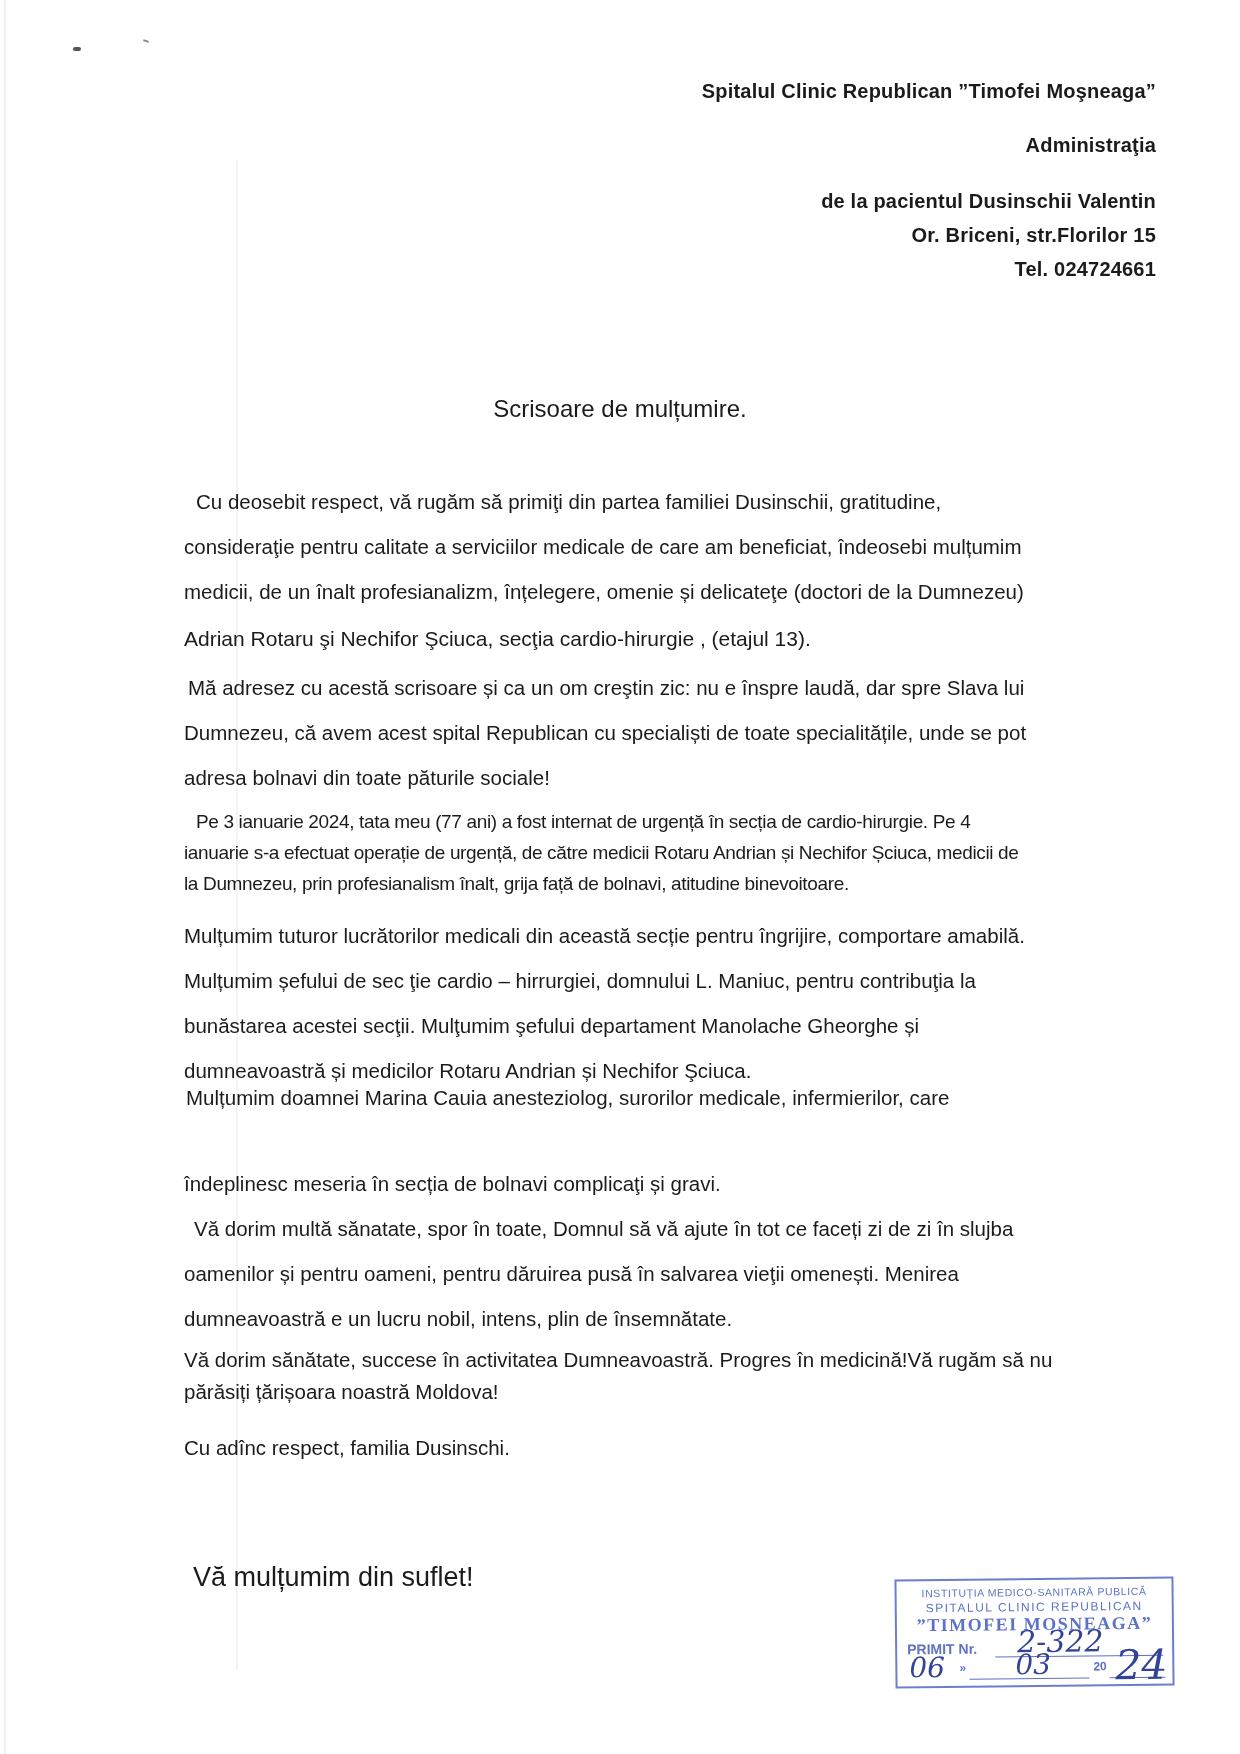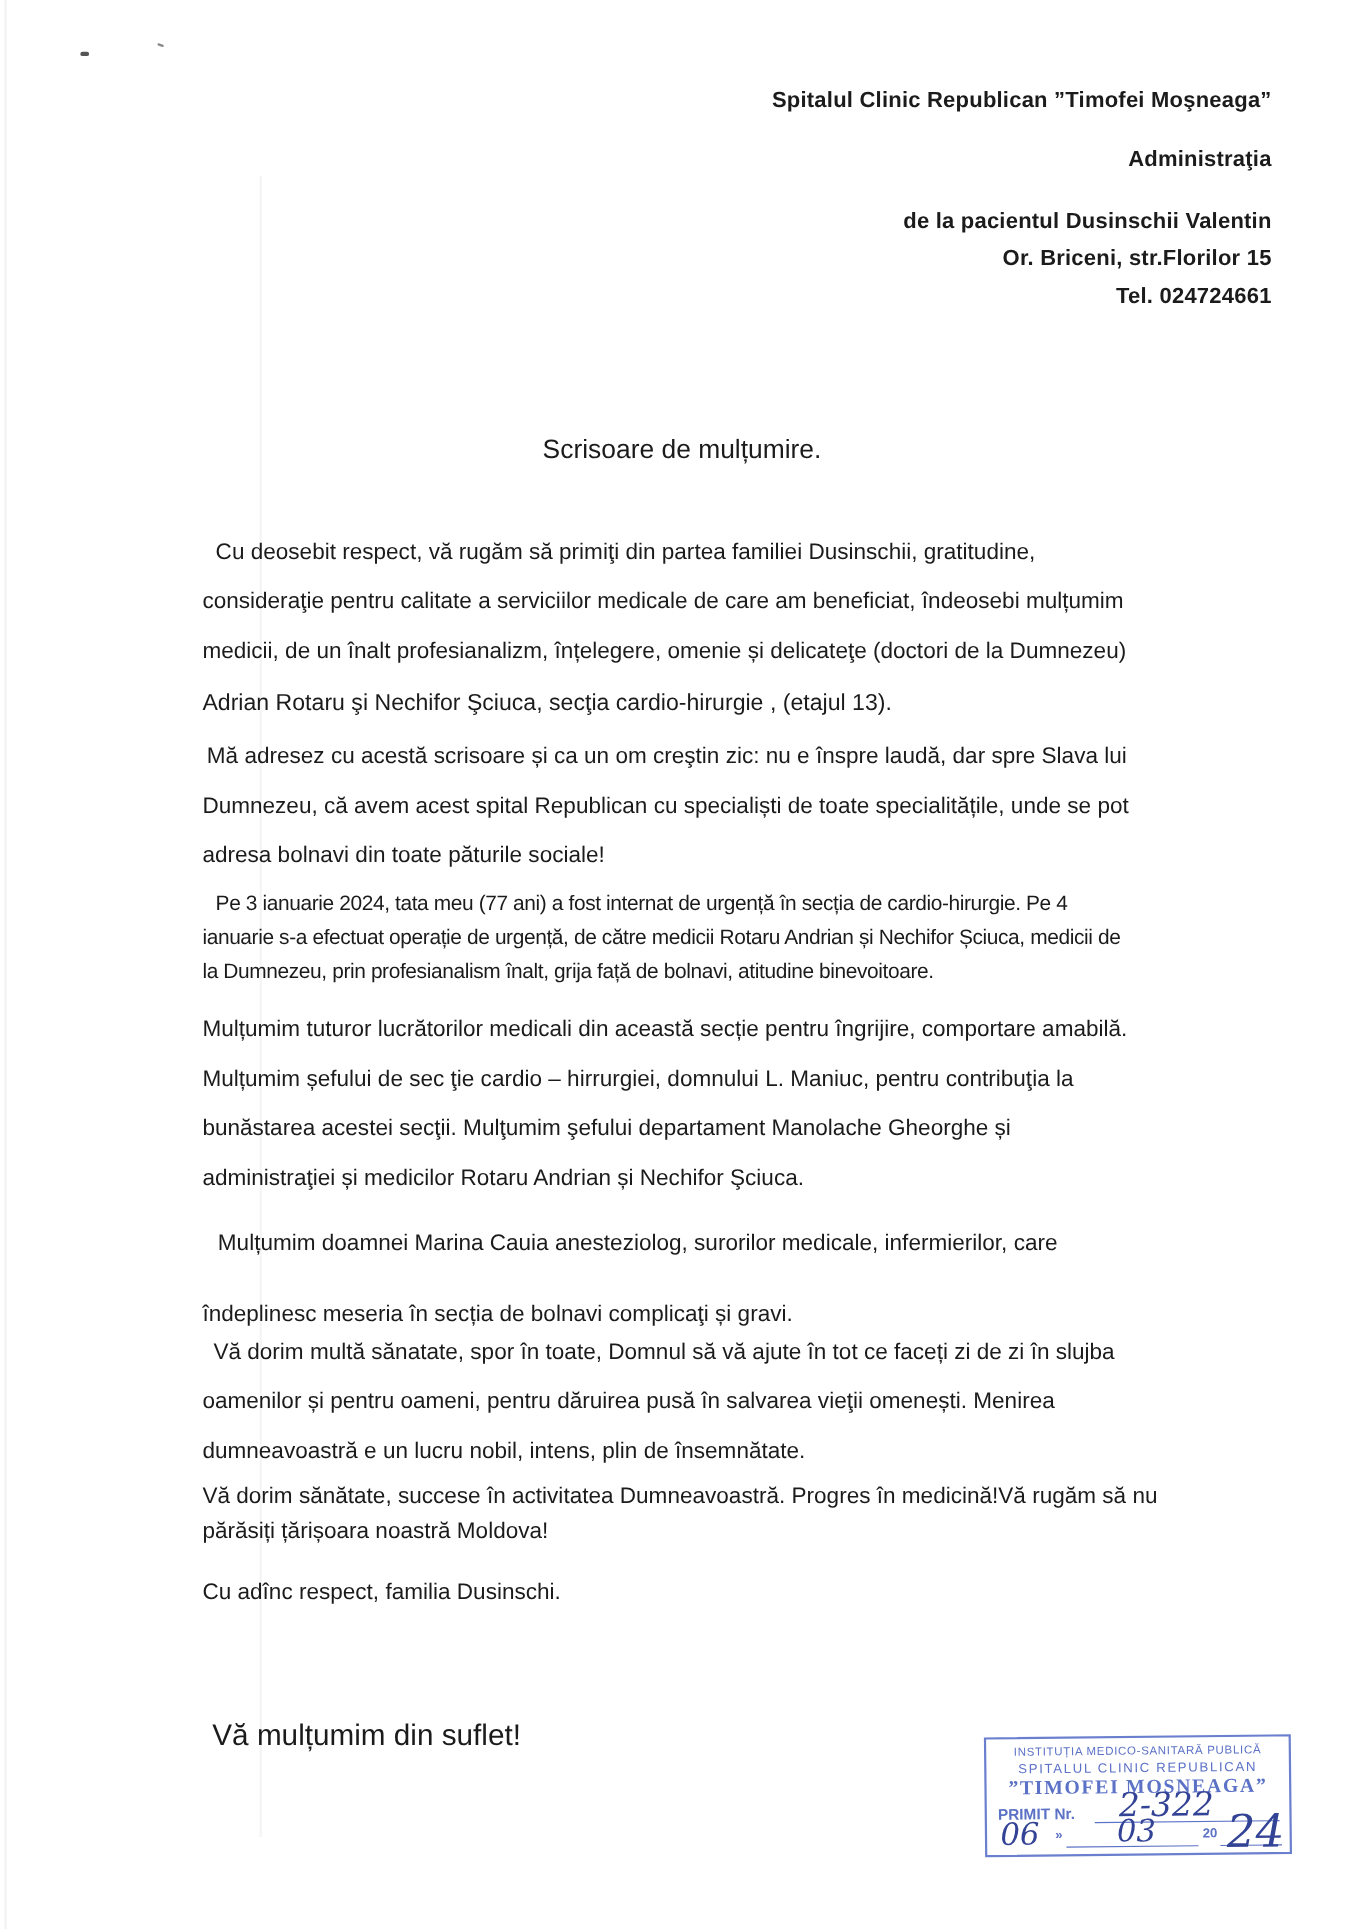--- a/index.html
+++ b/index.html
@@ -55,24 +55,24 @@
   <span>adresa bolnavi din </span><b>toate</b><span> păturile sociale!</span>
 </div>
 
 <div class="ln sm" style="top:811px;left:196px;">  Pe 3 ianuarie 2024, tata meu (77 ani) a fost internat de urgență în secția de cardio-hirurgie. Pe 4</div>
 <div class="ln sm" style="top:842px;">ianuarie s-a efectuat operație de urgență, de către medicii Rotaru Andrian și Nechifor Șciuca, medicii de</div>
 <div class="ln sm" style="top:873px;">la Dumnezeu, prin profesianalism înalt, grija față de bolnavi, atitudine binevoitoare.</div>
 
 <div class="ln" style="top:924px;">Mulțumim tuturor lucrătorilor medicali din această secție pentru îngrijire, comportare amabilă.</div>
 <div class="ln" style="top:969px;">Mulțumim șefului de sec ţie cardio – hirrurgiei, domnului L. Maniuc, pentru contribuţia la</div>
 <div class="ln" style="top:1014px;">bunăstarea acestei secţii. Mulţumim şefului departament Manolache Gheorghe și</div>
-<div class="ln" style="top:1059px;">administraţiei și medicilor Rotaru Andrian și Nechifor Şciuca.</div>
+<div class="ln" style="top:1059px;">dumneavoastră și medicilor Rotaru Andrian și Nechifor Şciuca.</div>
 
-<div class="ln" style="top:1118px;left:186px;margin-left:12px;"> Mulțumim doamnei Marina Cauia anesteziolog, surorilor medicale, infermierilor, care</div>
-<div class="ln" style="top:1172px;margin-top:11px;">îndeplinesc meseria în secția de bolnavi complicaţi și gravi.</div>
+<div class="ln" style="top:1086px;left:186px;"> Mulțumim doamnei Marina Cauia anesteziolog, surorilor medicale, infermierilor, care</div>
+<div class="ln" style="top:1172px;">îndeplinesc meseria în secția de bolnavi complicaţi și gravi.</div>
 <div class="ln" style="top:1217px;left:194px;">  Vă dorim multă sănatate, spor în toate, Domnul să vă ajute în tot ce faceți zi de zi în slujba</div>
 <div class="ln" style="top:1262px;">oamenilor  și pentru oameni, pentru  dăruirea pusă în salvarea vieţii omenești. Menirea</div>
 <div class="ln" style="top:1307px;">dumneavoastră e un lucru nobil, intens, plin de însemnătate.</div>
 
 <div class="ln" style="top:1348px;">Vă dorim sănătate, succese în activitatea Dumneavoastră. Progres în medicină!Vă rugăm să nu</div>
 <div class="ln" style="top:1360px;margin-top:20px;">părăsiți țărișoara noastră Moldova!</div>
 
 <div class="ln" style="top:1436px;">Cu adînc respect, familia Dusinschi.</div>
 
 <div class="closing">Vă mulțumim din suflet!</div>

